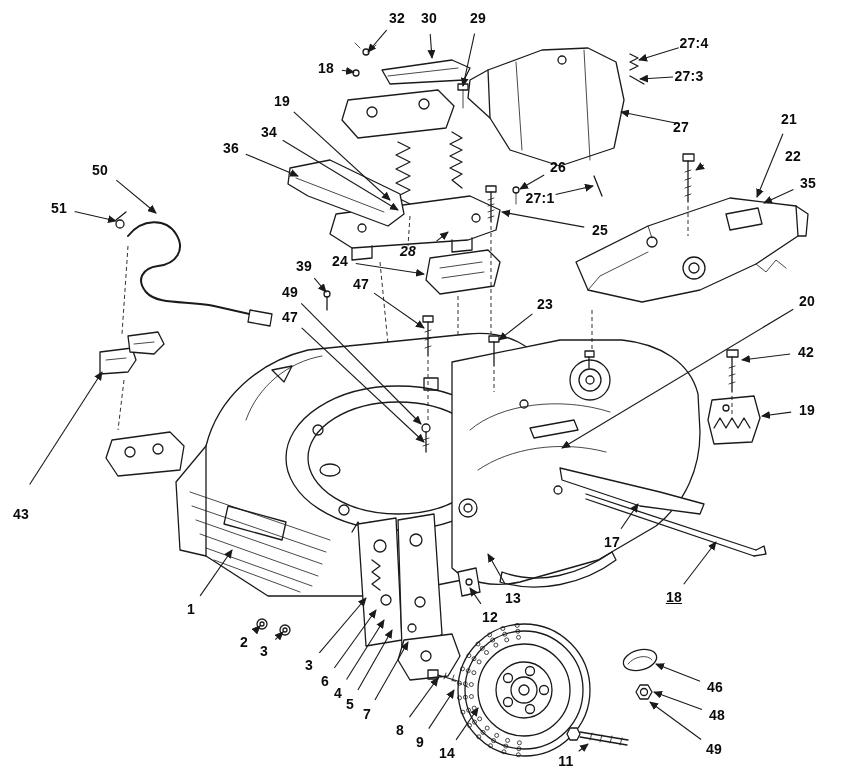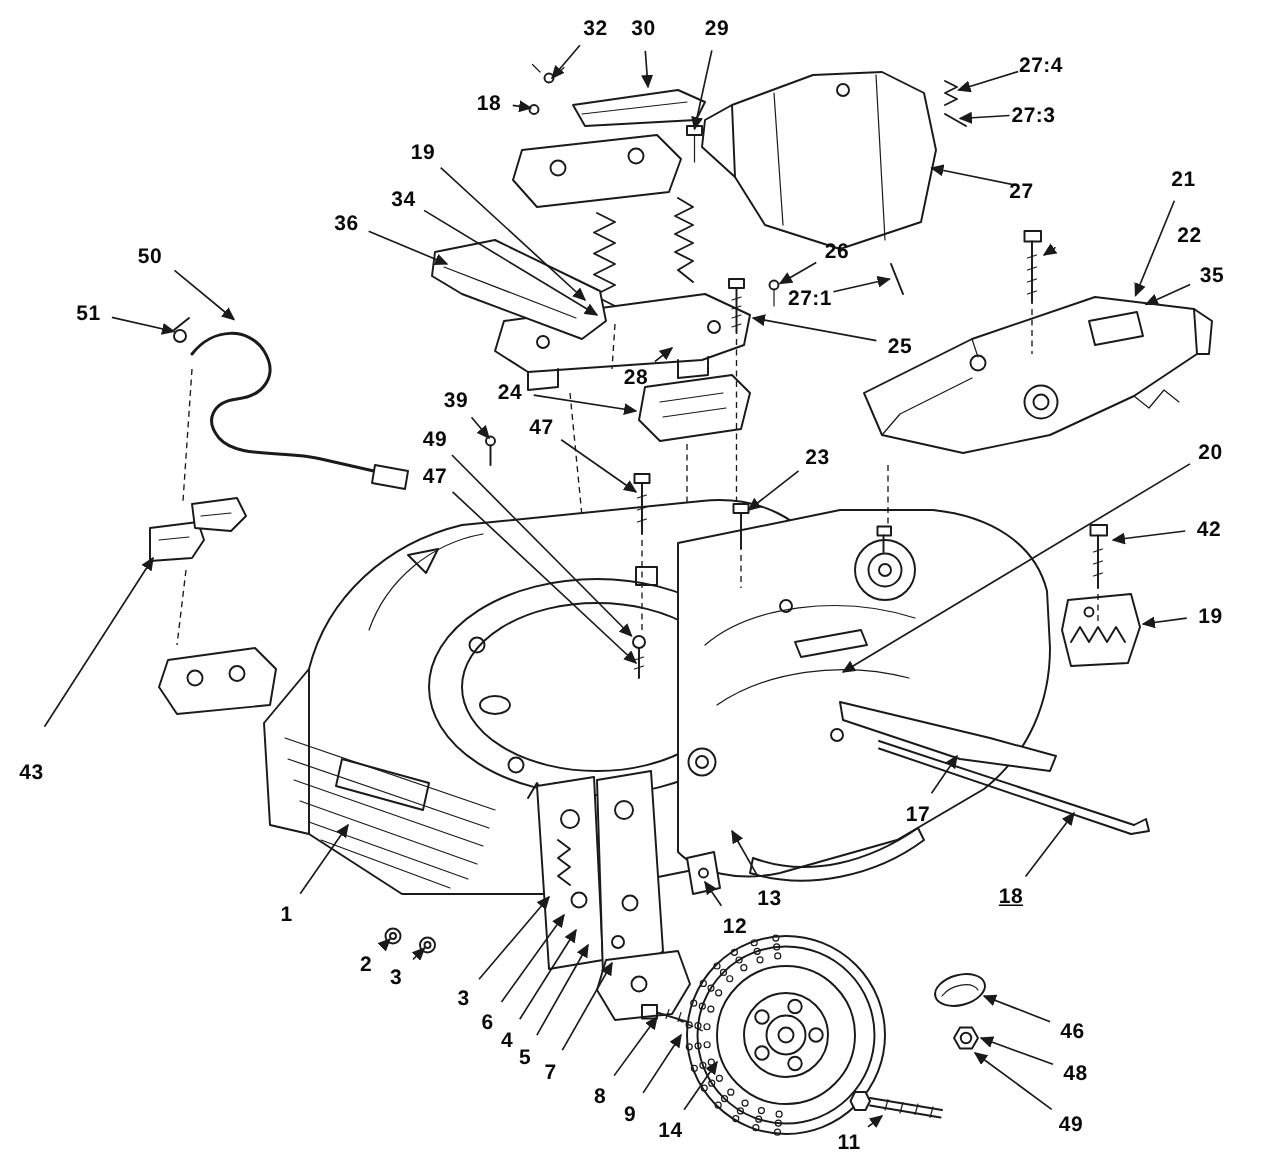--- a/index.html
+++ b/index.html
@@ -345,21 +345,21 @@
       <div class="callout" style="left: 681px; top: 127px;">27</div>
       <div class="callout" style="left: 789px; top: 119px;">21</div>
       <div class="callout" style="left: 231px; top: 148px;">36</div>
       <div class="callout" style="left: 758px; top: 156px; margin-left: 35px;">22</div>
       <div class="callout" style="left: 558px; top: 167px; text-align: center;">26</div>
       <div class="callout" style="left: 100px; top: 170px;">50</div>
       <div class="callout" style="left: 808px; top: 183px;">35</div>
       <div class="callout" style="left: 540px; top: 198px;">27:1</div>
       <div class="callout" style="left: 59px; top: 208px;">51</div>
       <div class="callout" style="left: 600px; top: 230px;">25</div>
-      <div class="callout" style="left: 424px; top: 251px;">28</div>
+      <div class="callout" style="left: 408px; top: 251px; font-style: italic;">28</div>
       <div class="callout" style="left: 340px; top: 261px;">24</div>
       <div class="callout" style="left: 304px; top: 266px;">39</div>
       <div class="callout" style="left: 361px; top: 284px;">47</div>
       <div class="callout" style="left: 290px; top: 292px;">49</div>
       <div class="callout" style="left: 545px; top: 304px;">23</div>
       <div class="callout" style="left: 807px; top: 301px;">20</div>
       <div class="callout" style="left: 290px; top: 317px;">47</div>
       <div class="callout" style="left: 806px; top: 352px;">42</div>
       <div class="callout" style="left: 807px; top: 410px;">19</div>
       <div class="callout" style="left: 21px; top: 498px; margin-top: 16px;">43</div>

